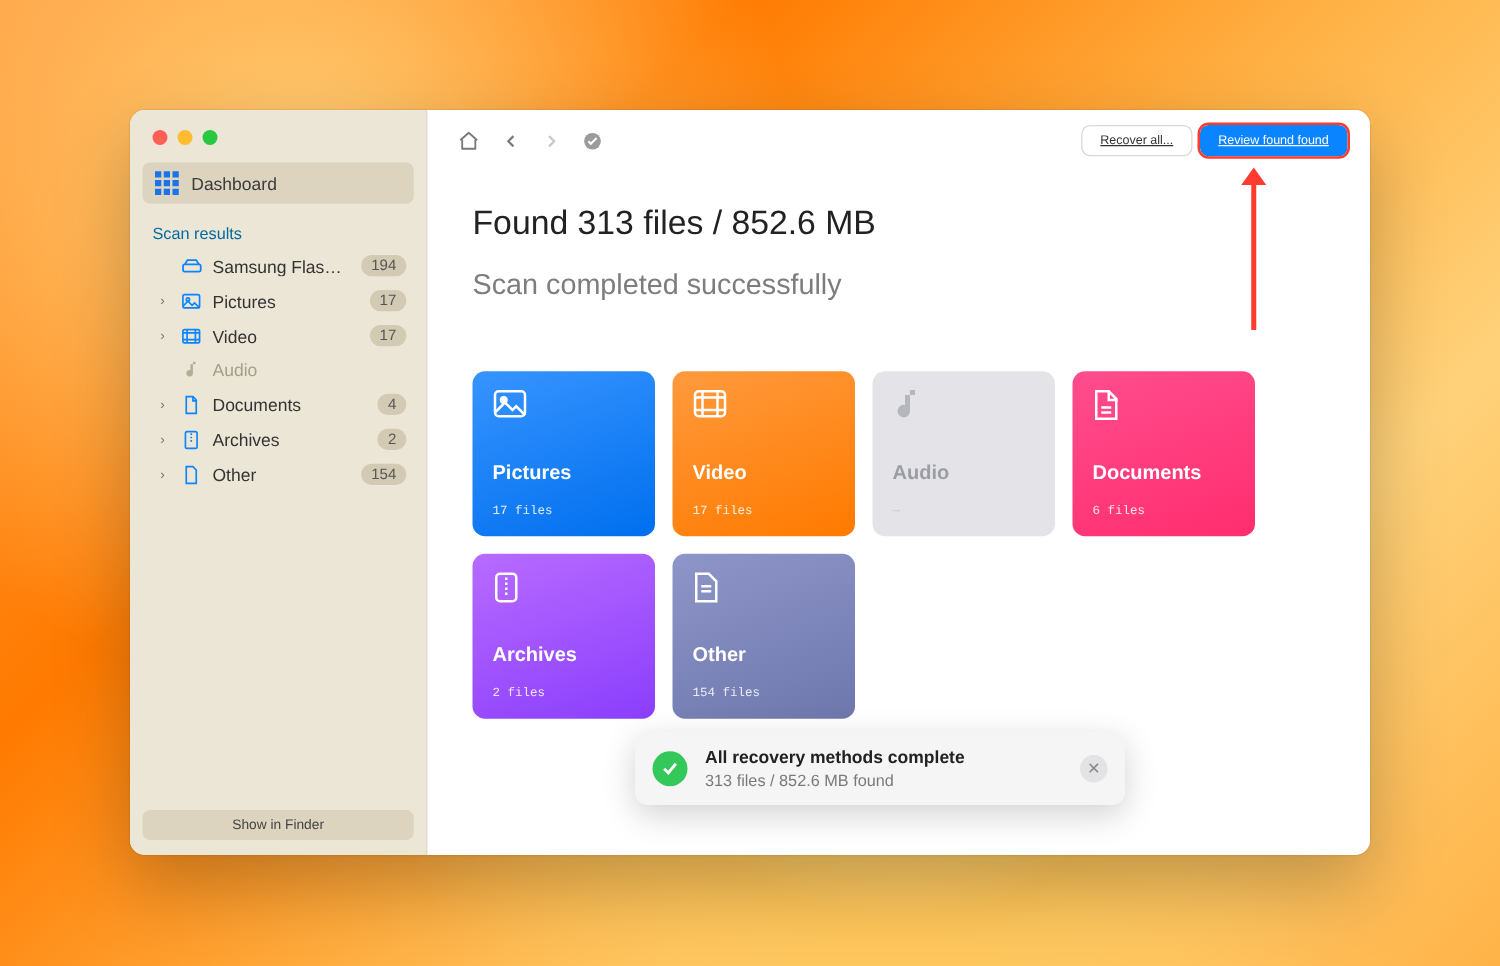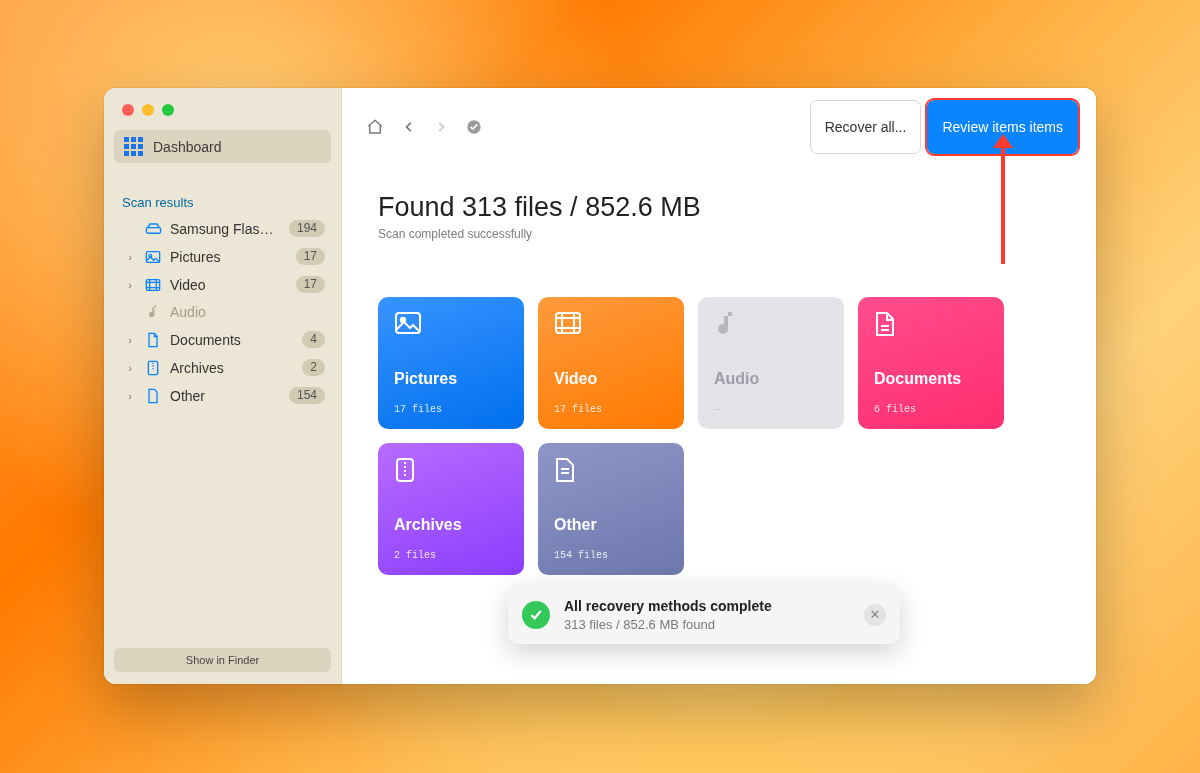--- a/index.html
+++ b/index.html
@@ -26,21 +26,21 @@
     width: 238px;
     background: #ece6d6;
     display: flex;
     flex-direction: column;
     border-right: 1px solid #ddd6c4;
   }
   .traffic { display:flex; gap:8px; padding: 16px 0 14px 18px; }
   .dot { width:12px; height:12px; border-radius:50%; }
   .dot.red{background:#ff5f57;} .dot.yellow{background:#febc2e;} .dot.green{background:#28c840;}
   .dash {
-    margin: 0 10px 16px; padding: 7px 10px;
+    margin: 0 10px 0; padding: 7px 10px;
     background: #dcd4bf; border-radius: 6px;
     display:flex; align-items:center; gap:10px;
     color:#3a3a3a; font-size: 14px;
   }
   .dash-grid{ display:grid; grid-template-columns:repeat(3,5px); grid-auto-rows:5px; gap:2px;}
   .dash-grid span{background:#1a73e8;}
   .section-label { padding: 16px 18px 4px; font-size: 13px; color:#0369a1; }
   .side-item {
     display:flex; align-items:center; gap:8px;
     padding: 5px 10px 5px 14px; margin: 1px 6px; border-radius:5px;
@@ -59,30 +59,30 @@
     margin: 0 10px 12px; padding:6px 0; text-align:center;
     background:#dcd4bf; border-radius:6px; font-size:11px; color:#444;
   }
   
   .main { flex:1; display:flex; flex-direction:column; background:#fff; }
   .toolbar { display:flex; align-items:center; padding: 12px 18px 8px 18px; gap:6px; }
   .tb-ic { color:#777; padding:3px 6px; border-radius:5px; font-size:17px; display:inline-flex;}
   .tb-ic.dim{color:#bdbdbd;}
   .toolbar-spacer{flex:1;}
   .btn {
-    font-size:14px; padding:18px 14px; border-radius:7px; cursor:pointer;
-    border:1px solid #d7d7d7; background:#fff; color:#333;
+    font-size:10px; padding:6px 14px; border-radius:7px; cursor:pointer;
+    border:1px solid #d7d7d7; background:#fff; color:#333;text-decoration:underline;
   }
   .btn.primary{
     background:#0a84ff; border-color:#0a84ff; color:#fff;
     outline: 2.5px solid #ff3b30; outline-offset: 0px;
   }
   .headline{padding: 30px 0 6px 36px;}
   .headline h1{font-size:27px; font-weight:400; color:#222;}
-  .headline .sub{font-size:12px; color:#7d7d7d; margin-top:4px;}
+  .headline .sub{font-size:23px; color:#7d7d7d; margin-top:20px;}
   .cards{
     padding: 50px 36px 0 36px;
     display:grid;
     grid-template-columns: repeat(4, 146px);
     gap: 14px;
   }
   .card{
     height:132px; border-radius:10px; padding:14px 16px;
     display:flex; flex-direction:column; color:#fff; position:relative;
   }
@@ -258,21 +258,21 @@
           </svg>
       </span>
       <span class="tb-ic">
         <svg width="16" height="16" viewBox="0 0 24 24">
             <circle cx="12" cy="12" r="10" fill="#9b9b9b"></circle>
             <path d="M7 12l3 3 7-7" stroke="#fff" stroke-width="2.5" fill="none"></path>
           </svg>
       </span>
       <span class="toolbar-spacer"></span>
       <button class="btn">Recover all...</button>
-      <button class="btn primary">Review items items</button>
+      <button class="btn primary">Review found found</button>
     </div>
 
     <div class="headline">
       <h1>Found 313 files / 852.6 MB</h1>
       <div class="sub">Scan completed successfully</div>
     </div>
 
     <div class="cards" id="cards">
         <div class="card pictures">
           <div class="c-ic">

